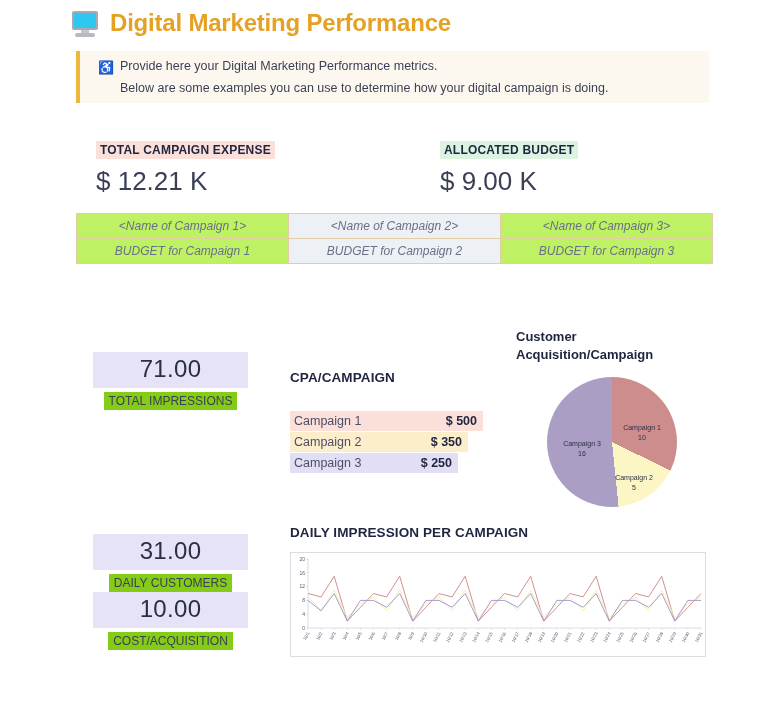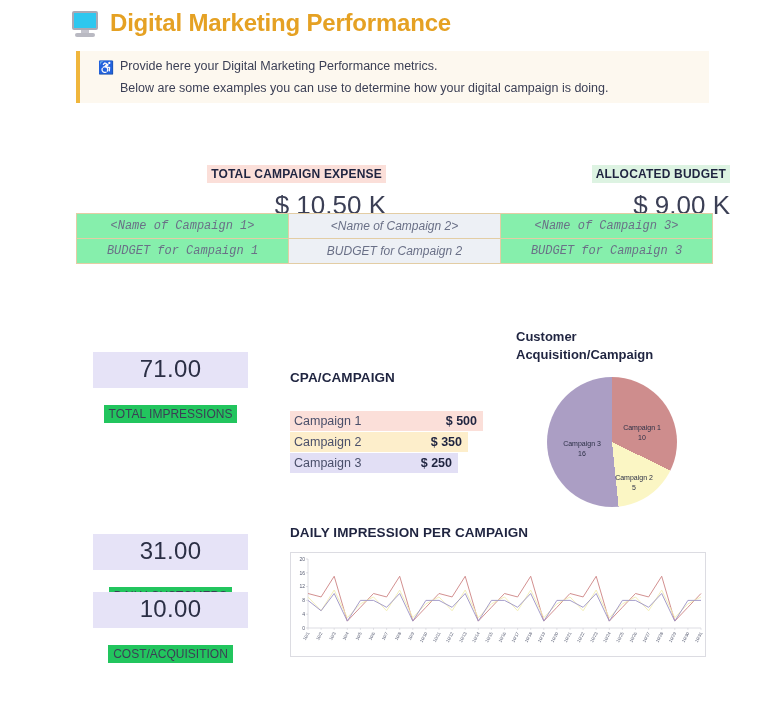--- a/index.html
+++ b/index.html
@@ -41,21 +41,21 @@
     background: #fdf8ef; border-left: 4px solid #f0b63c;
     display: flex; align-items: center; padding: 0 0 0 18px;
   }
   .bulb-icon {
     width: 14px; flex: 0 0 auto; font-size: 13px; color: #f0b63c; line-height: 1;
     margin-right: 8px; align-self: flex-start; margin-top: 10px;
   }
   .info-lines { font-size: 12.5px; color: #3b3f55; line-height: 1.78; }
 
   
-  .kpi-head { position: absolute; text-align: right; margin-top: 24px; }
+  .kpi-head { position: absolute; text-align: left; }
   .kpi-head .badge {
     display: inline-block; font-size: 12px; font-weight: bold;
     letter-spacing: 0.2px; color: #1f2440; padding: 2px 4px;
   }
   .badge.expense { background: #fbdfd9; }
   .badge.budget  { background: #ddf3e2; }
   .kpi-head .amount {
     font-size: 26px; color: #3b3f55; margin-top: 7px; white-space: nowrap;
   }
   #kpi-expense { left: 96px; top: 140px; width: 290px; }
@@ -64,32 +64,32 @@
   
   .camp-table {
     position: absolute; left: 76px; top: 213px; width: 637px;
     border-collapse: collapse; table-layout: fixed;
   }
   .camp-table td {
     height: 25px; font-size: 12px; font-style: italic; color: #6a7087;
     text-align: center; border: 1px solid #e3cda4; padding: 0 6px;
     white-space: nowrap; overflow: hidden;
   }
-  .camp-table td.c-odd  { background: #86efac; font-family: Liberation Mono, monospace; }
+  .camp-table td.c-odd  { background: #bef264; }
   .camp-table td.c-even { background: #edf0f5; }
 
   
   .stat { position: absolute; width: 155px; text-align: center; }
   .stat .value {
     background: #e6e3f7; font-size: 24px; color: #2b2f45; padding: 3px 0 5px;
     letter-spacing: 0.3px;
   }
   .stat .label {
-    display: inline-block; background: #22c55e; font-size: 12px;
-    color: #3b3f55; padding: 2px 5px; margin-top: 17px; white-space: nowrap;
+    display: inline-block; background: #84cc16; font-size: 12px;
+    color: #3b3f55; padding: 2px 5px; margin-top: 4px; white-space: nowrap;
   }
   #stat-impressions { left: 93px; top: 352px; }
   #stat-clicks      { left: 93px; top: 415px; }
   #stat-customers   { left: 93px; top: 534px; }
   #stat-cpa         { left: 93px; top: 592px; }
 
   
   #cpa-section { position: absolute; left: 290px; top: 370px; width: 200px; }
   .section-title {
     font-size: 13.5px; font-weight: bold; color: #1f2440; letter-spacing: 0.1px;
@@ -153,21 +153,21 @@
   <div class="info-banner">
     <div class="bulb-icon">♿</div>
     <div class="info-lines">
       <div>Provide here your Digital Marketing Performance metrics.</div>
       <div>Below are some examples you can use to determine how your digital campaign is doing.</div>
     </div>
   </div>
 
   <div class="kpi-head" id="kpi-expense">
     <span class="badge expense">TOTAL CAMPAIGN EXPENSE</span>
-    <div class="amount">$ 10.50 K</div>
+    <div class="amount">$ 12.21 K</div>
   </div>
   <div class="kpi-head" id="kpi-budget">
     <span class="badge budget">ALLOCATED BUDGET</span>
     <div class="amount">$ 9.00 K</div>
   </div>
 
   <table class="camp-table">
     <tbody>
         <tr>
       <td class="c-odd">&lt;Name of Campaign 1&gt;</td>

